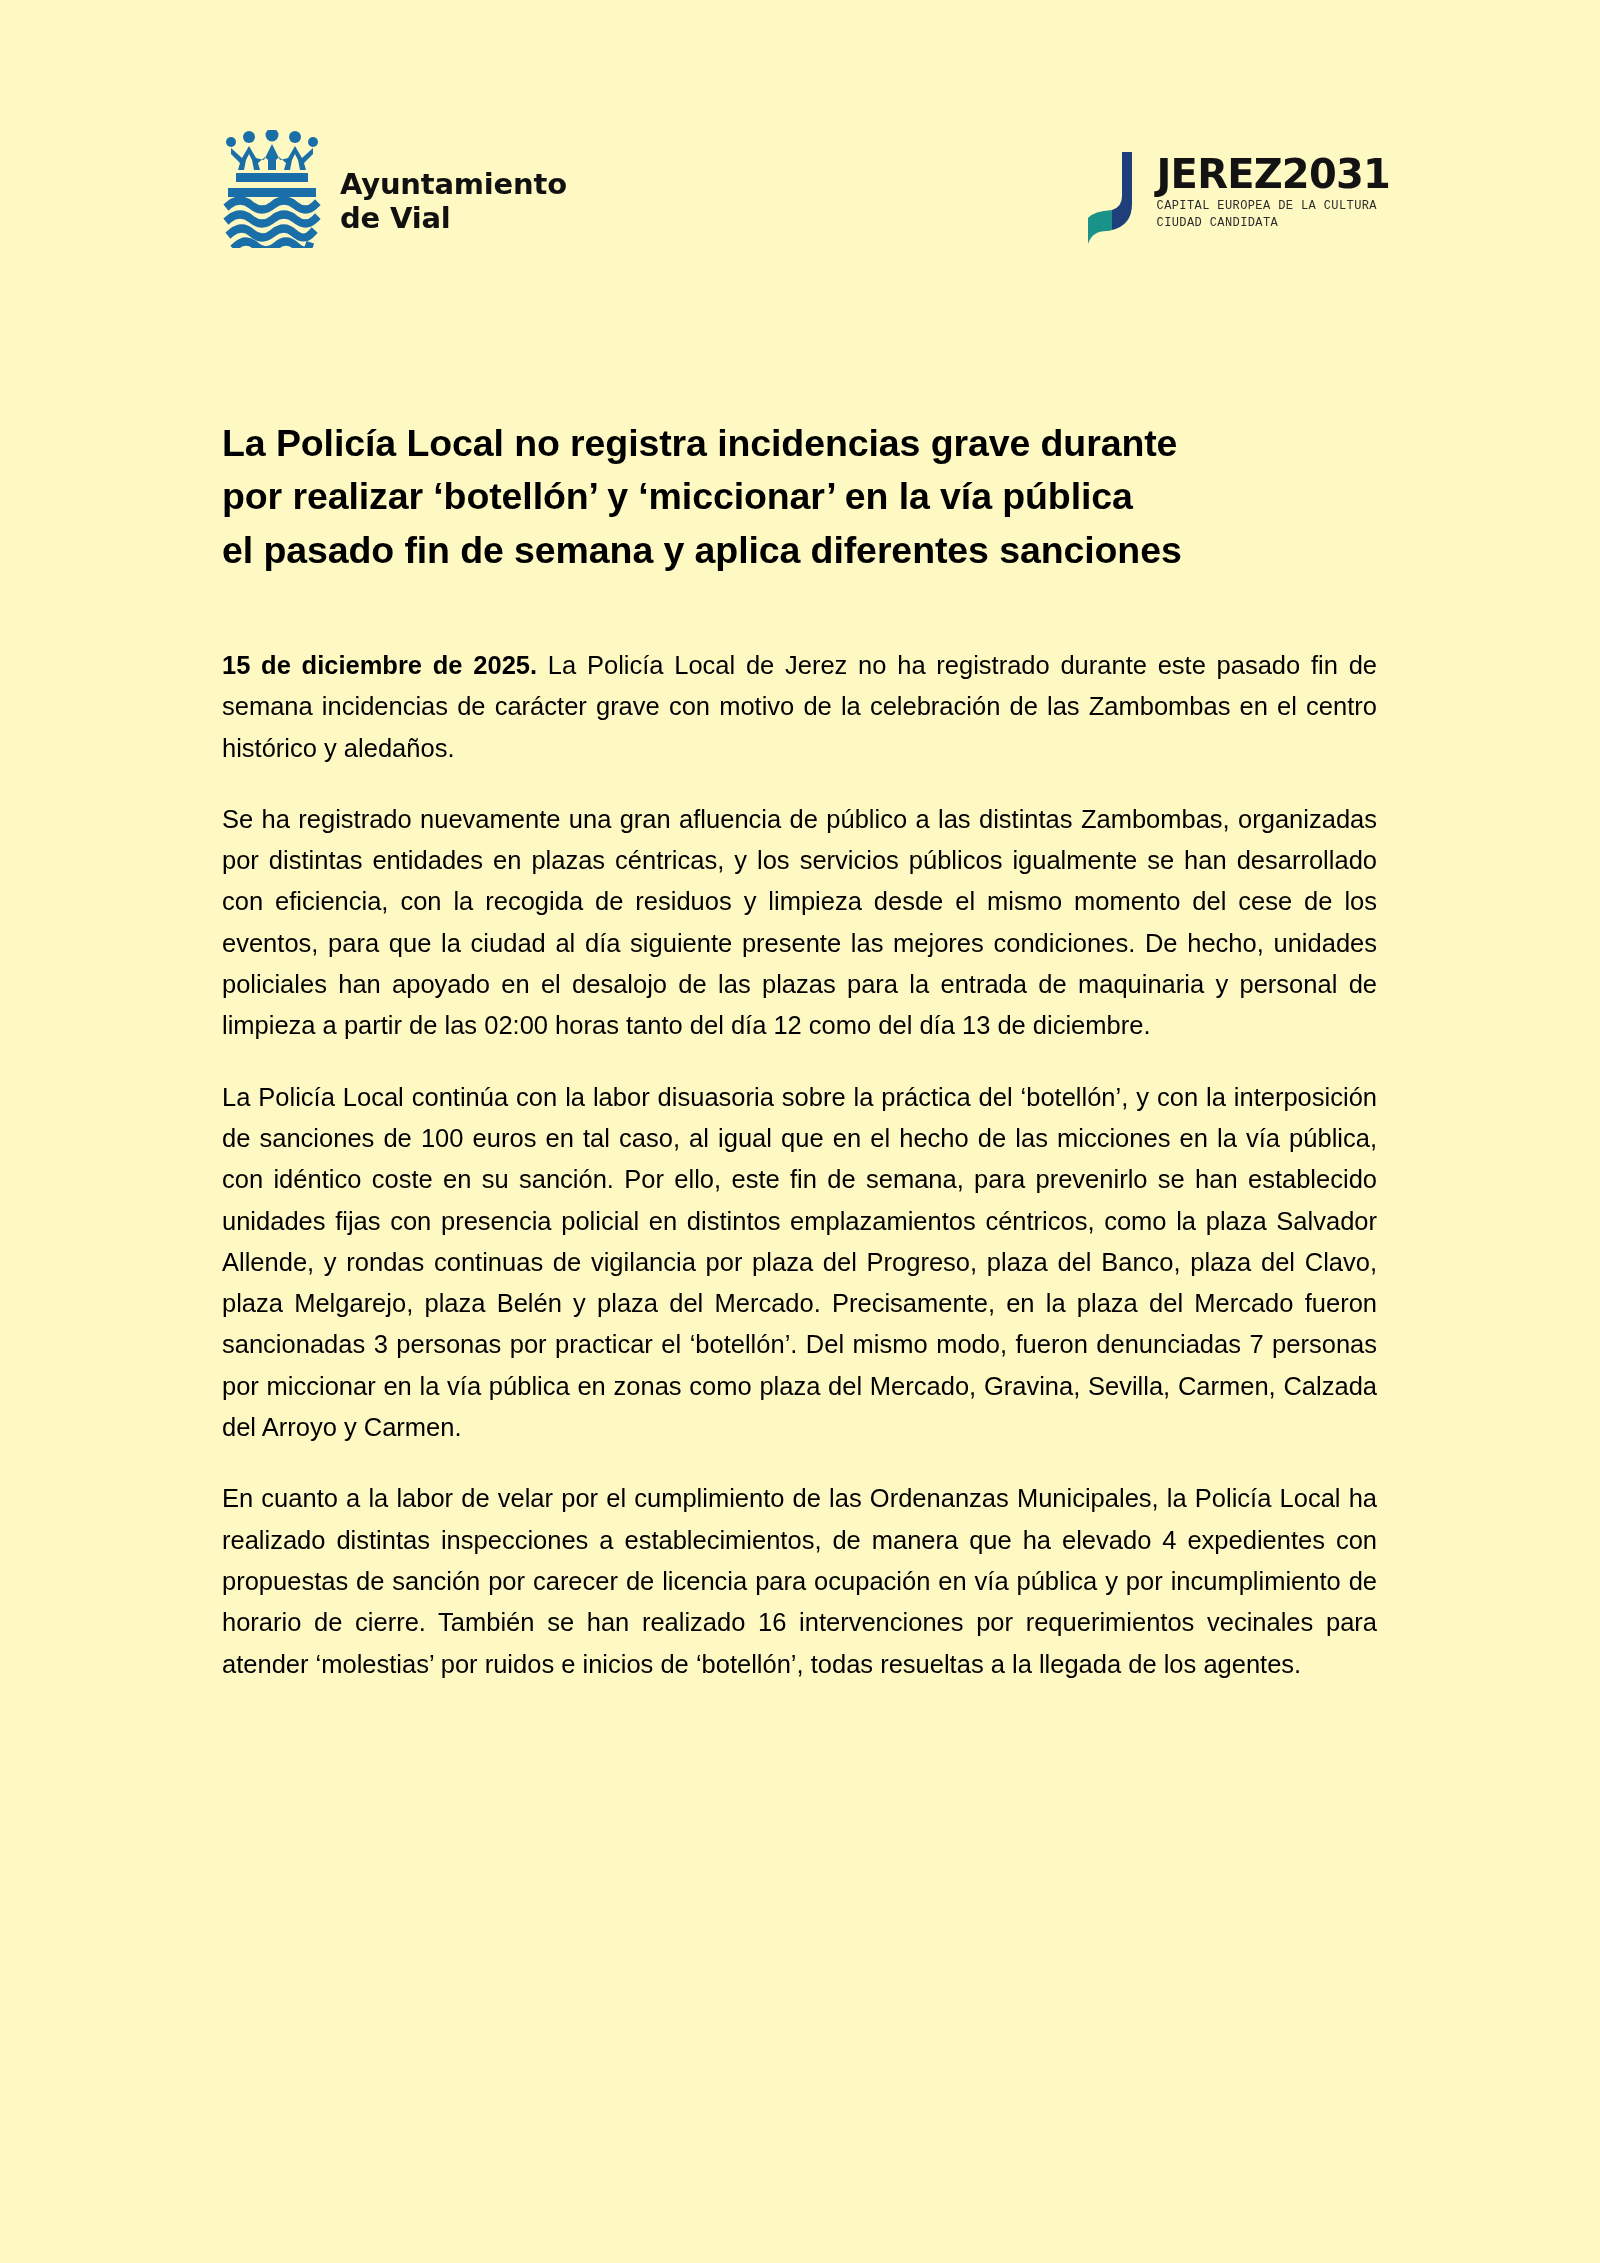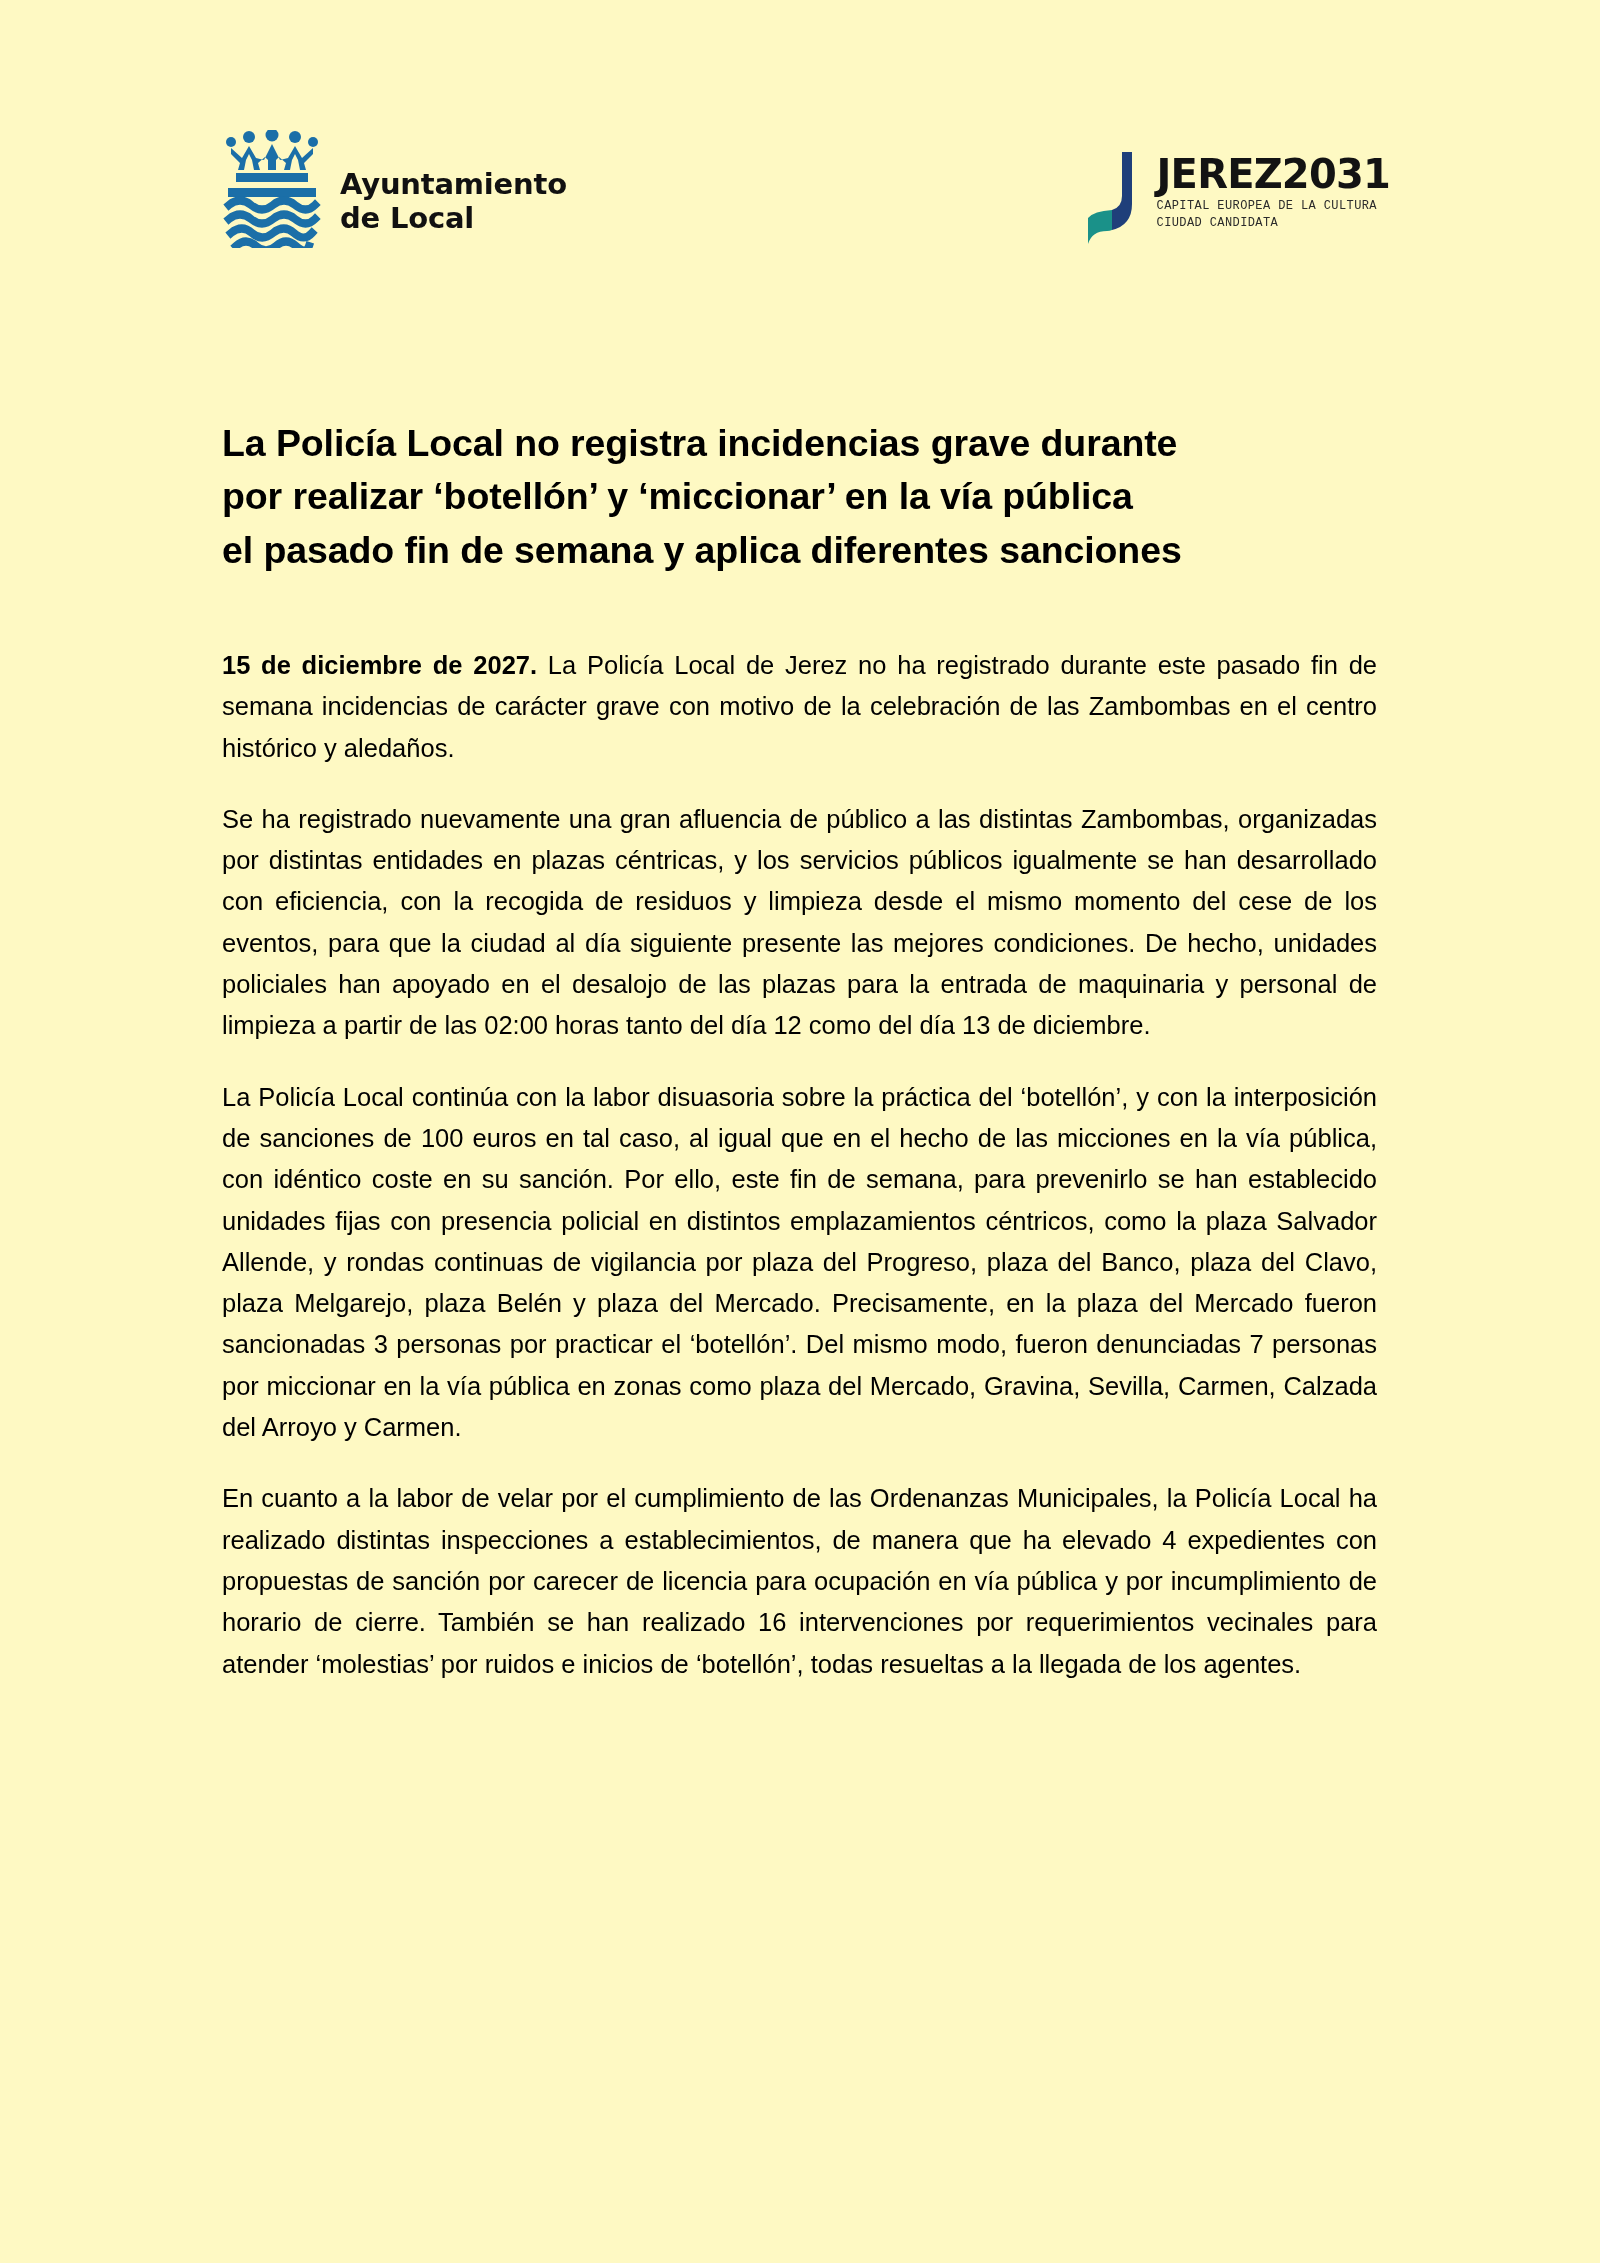--- a/index.html
+++ b/index.html
@@ -151,21 +151,21 @@
 
         <g stroke="#1b6fa8" stroke-width="8" fill="none" stroke-linecap="square">
           <path d="M7 75 q11 -9 22 0 t22 0 t22 0 t20 0"></path>
           <path d="M7 89 q11 -9 22 0 t22 0 t22 0 t20 0"></path>
           <path d="M9 103 q11 -9 21 0 t21 0 t21 0 t18 0"></path>
           <path d="M14 116 q10 -9 20 0 t20 0 t20 0 t13 0"></path>
         </g>
       </svg>
       <div class="ayto-words">
         <div>Ayuntamiento</div>
-        <div>de Local</div>
+        <div>de Vial</div>
       </div>
     </div>
 
     <div class="jerez-logo">
       <svg class="jerez-mark" viewBox="0 0 44 92">
         <path d="M16 0 H44 V52 Q44 73 24 78 L24 58 Q34 55 34 44 V0 Z" fill="#1f3f7a"></path>
         <path d="M24 58 L24 78 Q22 79 19 79 Q4 79 0 92 L0 66 Q6 59 24 58 Z" fill="#1a9189"></path>
         <path d="M16 0 H24 V58 Q6 59 0 66 V92 Q4 79 19 79 Q22 79 24 78 Q44 73 44 52 V0 Z" fill="none"></path>
       </svg>
       <div class="jerez-text">
@@ -176,19 +176,19 @@
     </div>
   </div>
 
   <h1 class="headline">
     <div>La Policía Local no registra incidencias grave durante</div>
     <div>por realizar ‘botellón’ y ‘miccionar’ en la vía pública</div>
     <div>el pasado fin de semana y aplica diferentes sanciones</div>
   </h1>
 
   <div class="body-copy">
-    <p class="para"><b>15 de diciembre de 2027.</b><span> La Policía Local de Jerez no ha registrado durante este pasado fin de semana incidencias de carácter grave con motivo de la celebración de las Zambombas en el centro histórico y aledaños.</span></p>
+    <p class="para"><b>15 de diciembre de 2025.</b><span> La Policía Local de Jerez no ha registrado durante este pasado fin de semana incidencias de carácter grave con motivo de la celebración de las Zambombas en el centro histórico y aledaños.</span></p>
     <p class="para">Se ha registrado nuevamente una gran afluencia de público a las distintas Zambombas, organizadas por distintas entidades en plazas céntricas, y los servicios públicos igualmente se han desarrollado con eficiencia, con la recogida de residuos y limpieza desde el mismo momento del cese de los eventos, para que la ciudad al día siguiente presente las mejores condiciones. De hecho, unidades policiales han apoyado en el desalojo de las plazas para la entrada de maquinaria y personal de limpieza a partir de las 02:00 horas tanto del día 12 como del día 13 de diciembre.</p>
     <p class="para">La Policía Local continúa con la labor disuasoria sobre la práctica del ‘botellón’, y con la interposición de sanciones de 100 euros en tal caso, al igual que en el hecho de las micciones en la vía pública, con idéntico coste en su sanción. Por ello, este fin de semana, para prevenirlo se han establecido unidades fijas con presencia policial en distintos emplazamientos céntricos, como la plaza Salvador Allende, y rondas continuas de vigilancia por plaza del Progreso, plaza del Banco, plaza del Clavo, plaza Melgarejo, plaza Belén y plaza del Mercado. Precisamente, en la plaza del Mercado fueron sancionadas 3 personas por practicar el ‘botellón’. Del mismo modo, fueron denunciadas 7 personas por miccionar en la vía pública en zonas como plaza del Mercado, Gravina, Sevilla, Carmen, Calzada del Arroyo y Carmen.</p>
     <p class="para">En cuanto a la labor de velar por el cumplimiento de las Ordenanzas Municipales, la Policía Local ha realizado distintas inspecciones a establecimientos, de manera que ha elevado 4 expedientes con propuestas de sanción por carecer de licencia para ocupación en vía pública y por incumplimiento de horario de cierre. También se han realizado 16 intervenciones por requerimientos vecinales para atender ‘molestias’ por ruidos e inicios de ‘botellón’, todas resueltas a la llegada de los agentes.</p>
   </div>
 
 </div>
 
 </body></html>

